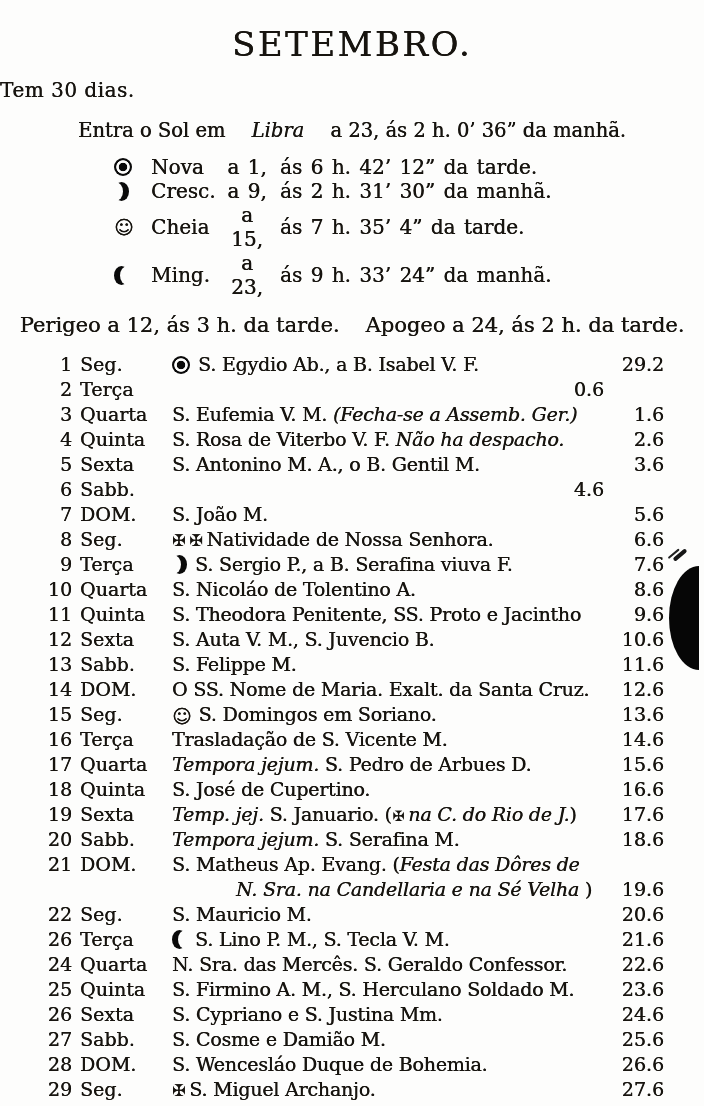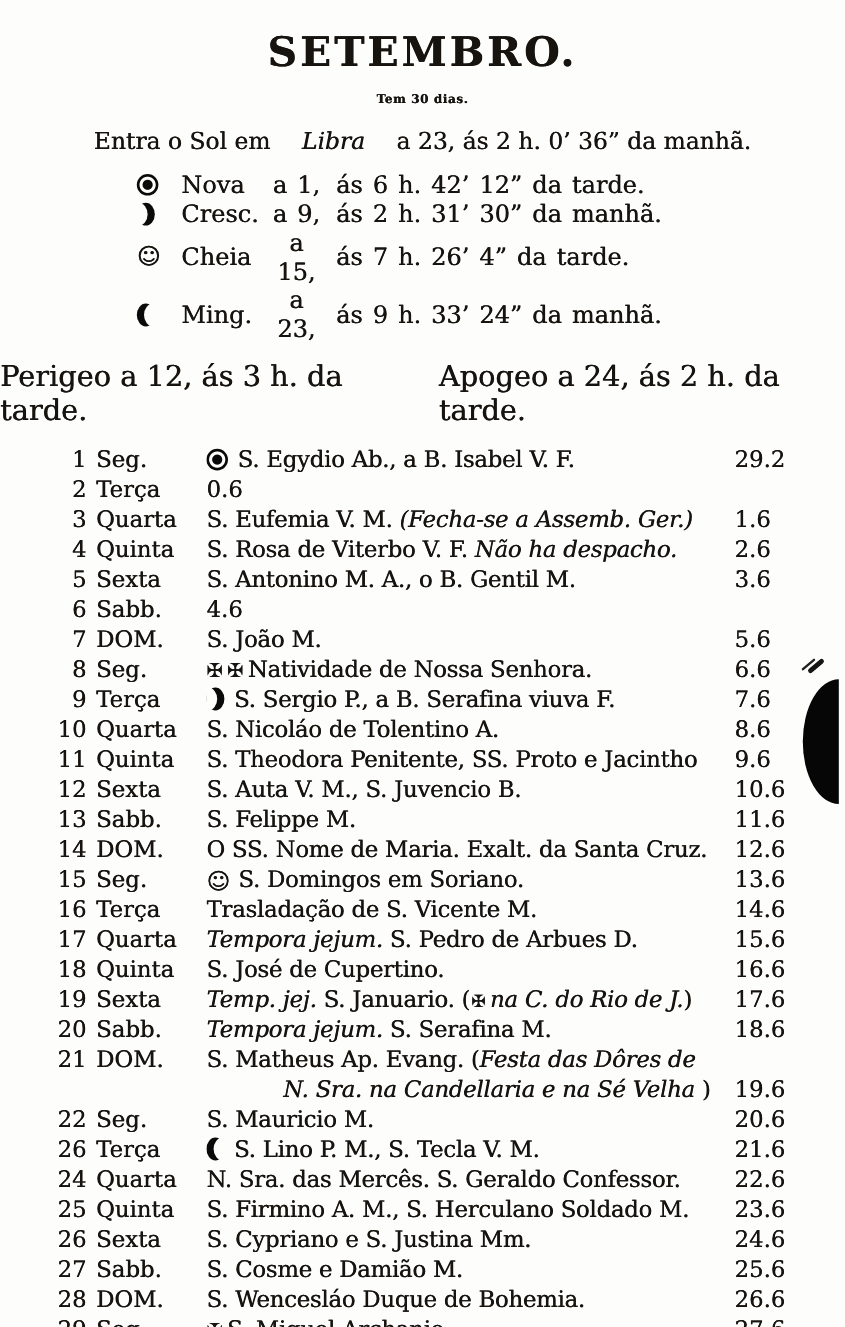--- a/index.html
+++ b/index.html
@@ -9,34 +9,34 @@
     font-family:"DejaVu Serif","Liberation Serif",serif;
     color:#17140f;
     position:relative;
     overflow:hidden;
   }
   .page{
     position:relative;width:100%;height:100%;
     padding-top:26px;box-sizing:border-box;
     text-shadow:0.35px 0 0 currentColor; 
   }
-  .title{margin:0;text-align:center;font-size:34px;font-weight:bold;letter-spacing:2.5px;line-height:1.1}
-  .subtitle{margin-top:15px;text-align:center;font-size:10px;font-weight:bold;letter-spacing:.5px}
+  .title{margin:0;text-align:center;font-size:34px;font-weight:normal;letter-spacing:2.5px;line-height:1.1}
+  .subtitle{margin-top:15px;text-align:left;font-size:20px;font-weight:normal;letter-spacing:.5px}
   .sun-line{margin-top:17px;text-align:center;font-size:19.5px}
   .sun-sign{font-style:italic;margin:0 20px}
   .phases{margin:13px 0 0 114px;font-size:20px;line-height:24px;word-spacing:2px}
   .phase-line{display:grid;grid-template-columns:37px 72px 48px auto;align-items:center}
   .phase-day{text-align:center}
   .phase-rest{padding-left:9px}
-  .orbit-line{margin-top:14px;display:flex;justify-content:center;gap:26px;font-size:24px}
+  .orbit-line{margin-top:14px;display:flex;justify-content:center;gap:26px;font-size:21px}
   .calendar{margin:15px 40px 0 44px;font-size:19px;line-height:25px}
   .cal-row{display:grid;grid-template-columns:28px 84px 1fr 52px;column-gap:8px}
   .cal-day{text-align:right}
   .cal-desc{letter-spacing:-0.2px;white-space:nowrap;overflow:hidden}
-  .cal-num{text-align:left;align-self:end}
+  .cal-num{text-align:right;align-self:end}
   .it{font-style:italic}
   .wrap-indent{display:inline-block;width:64px}
 
   
   .icon-new-moon{
     display:inline-block;width:18px;height:18px;border-radius:50%;
     background:radial-gradient(circle,#0a0a0a 0 30%,#fdfdfc 36% 50%,#0a0a0a 56% 100%);
     vertical-align:-3px;margin-right:8px;
   }
   .icon-cres{position:relative;display:inline-block;width:15px;height:19px;margin-right:8px;vertical-align:-3px}
@@ -81,21 +81,21 @@
       <div class="phase-line">
         <span class="icon-cres wax"></span>
         <span class="phase-name">Cresc.</span>
         <span class="phase-day">a 9,</span>
         <span class="phase-rest">ás 2 h. 31’ 30” da manhã.</span>
       </div>
       <div class="phase-line">
         <span class="icon-full-moon">☺</span>
         <span class="phase-name">Cheia</span>
         <span class="phase-day">a 15,</span>
-        <span class="phase-rest">ás 7 h. 26’ 4” da tarde.</span>
+        <span class="phase-rest">ás 7 h. 35’ 4” da tarde.</span>
       </div>
       <div class="phase-line">
         <span class="icon-cres wan"></span>
         <span class="phase-name">Ming.</span>
         <span class="phase-day">a 23,</span>
         <span class="phase-rest">ás 9 h. 33’ 24” da manhã.</span>
       </div>
     </div>
 
   <div class="orbit-line">

